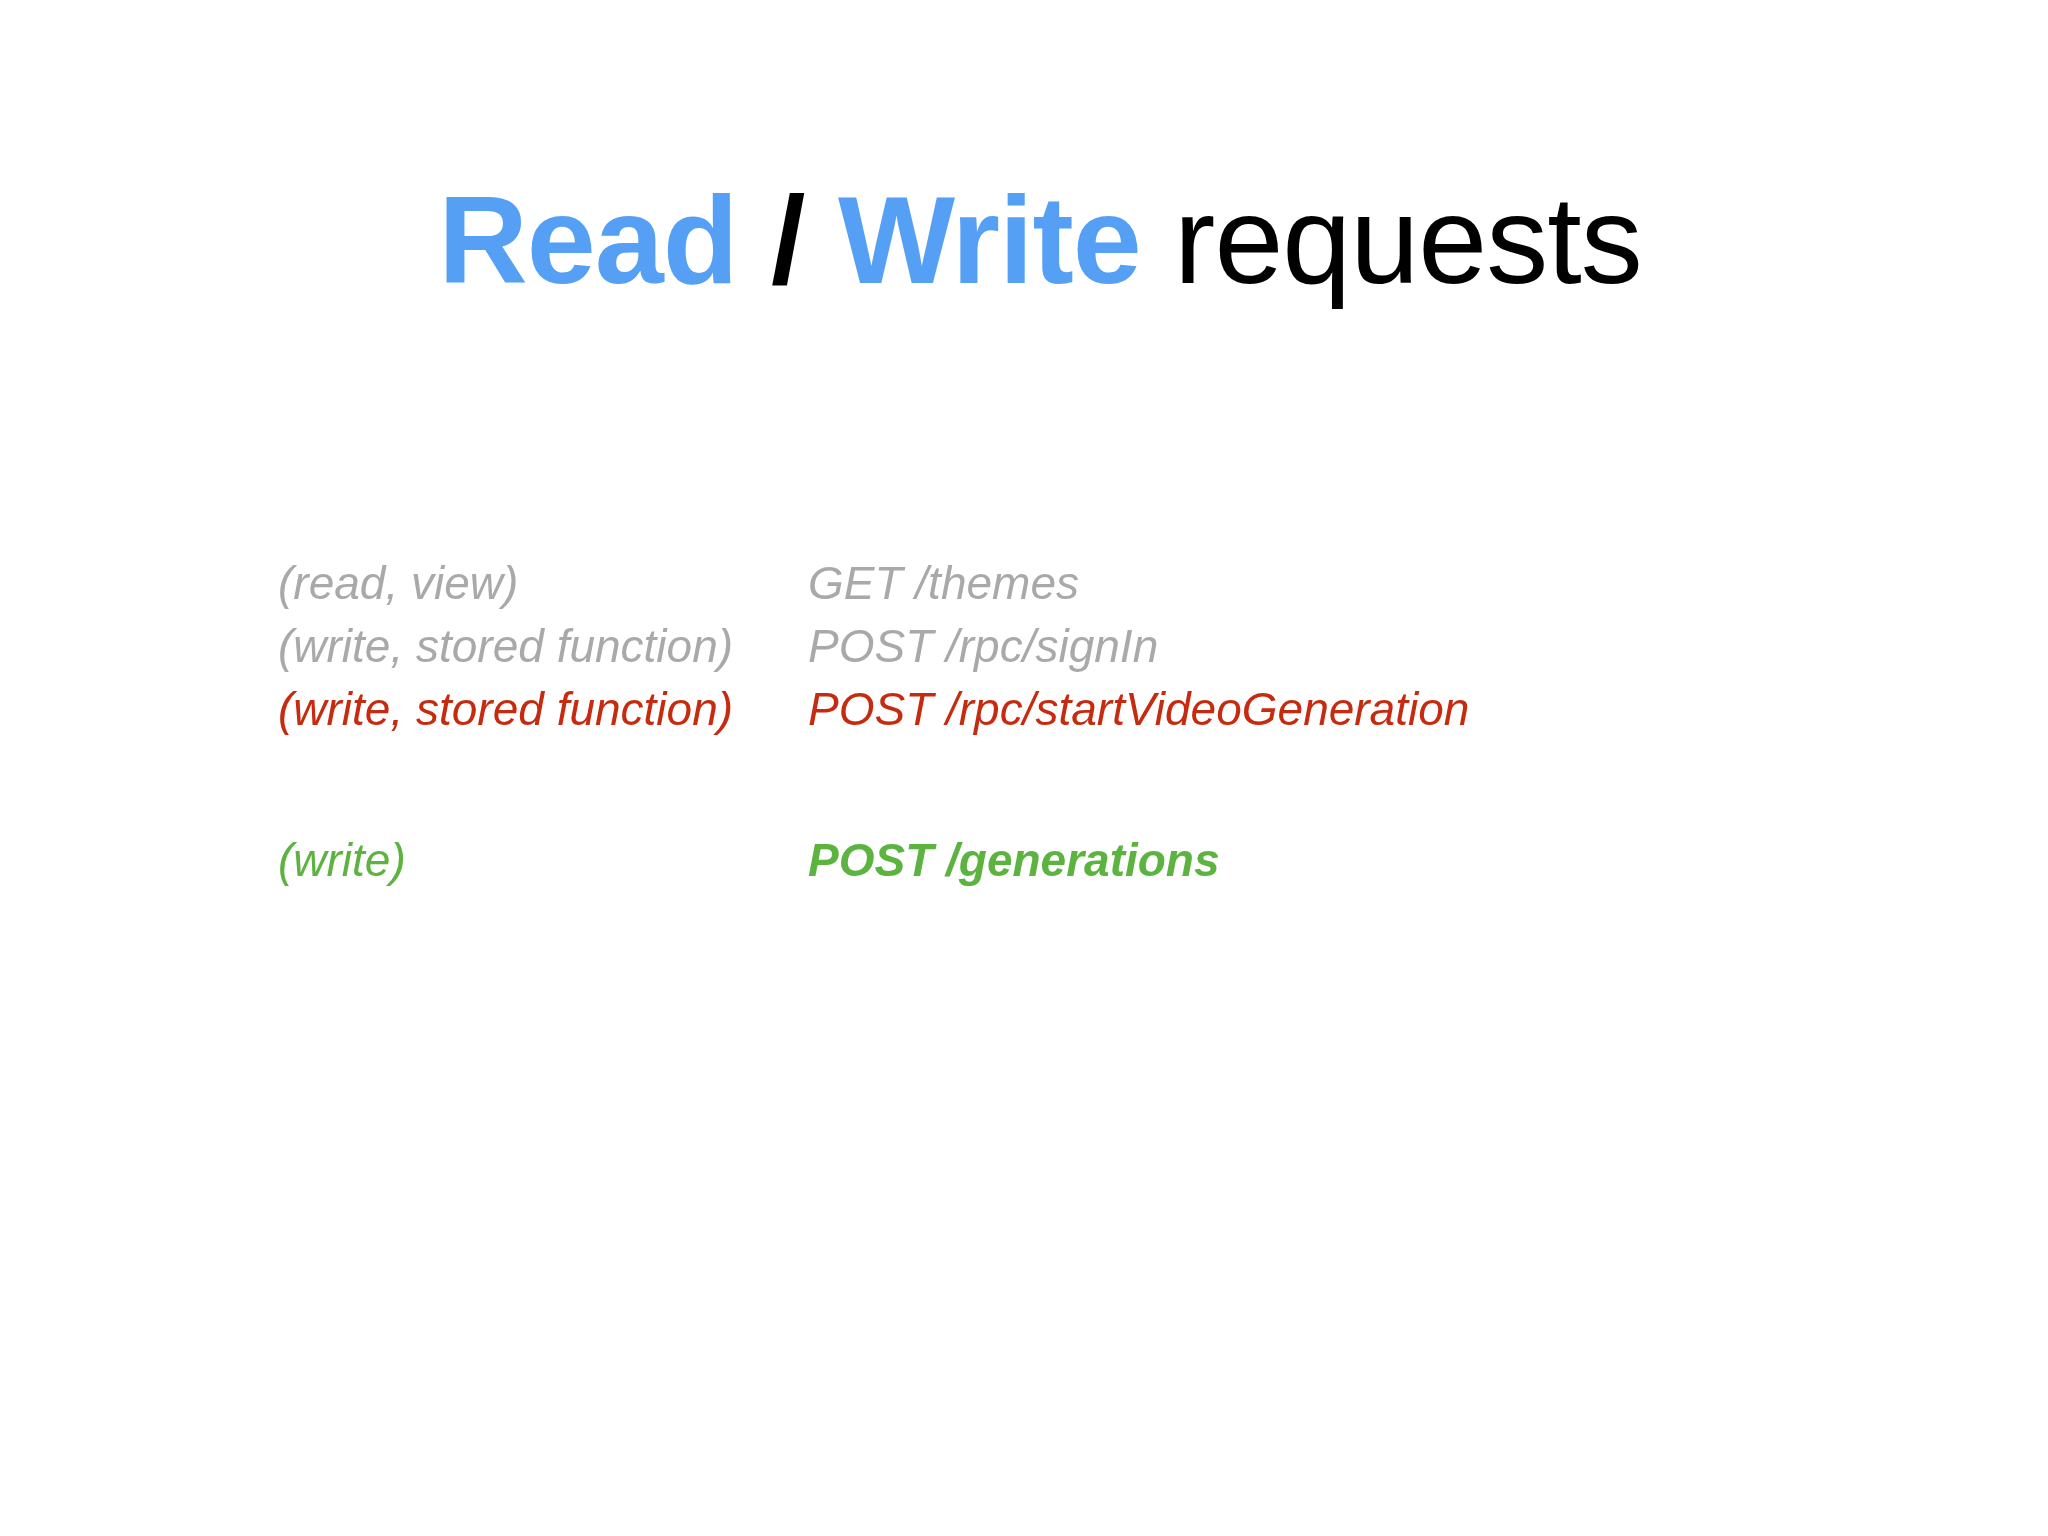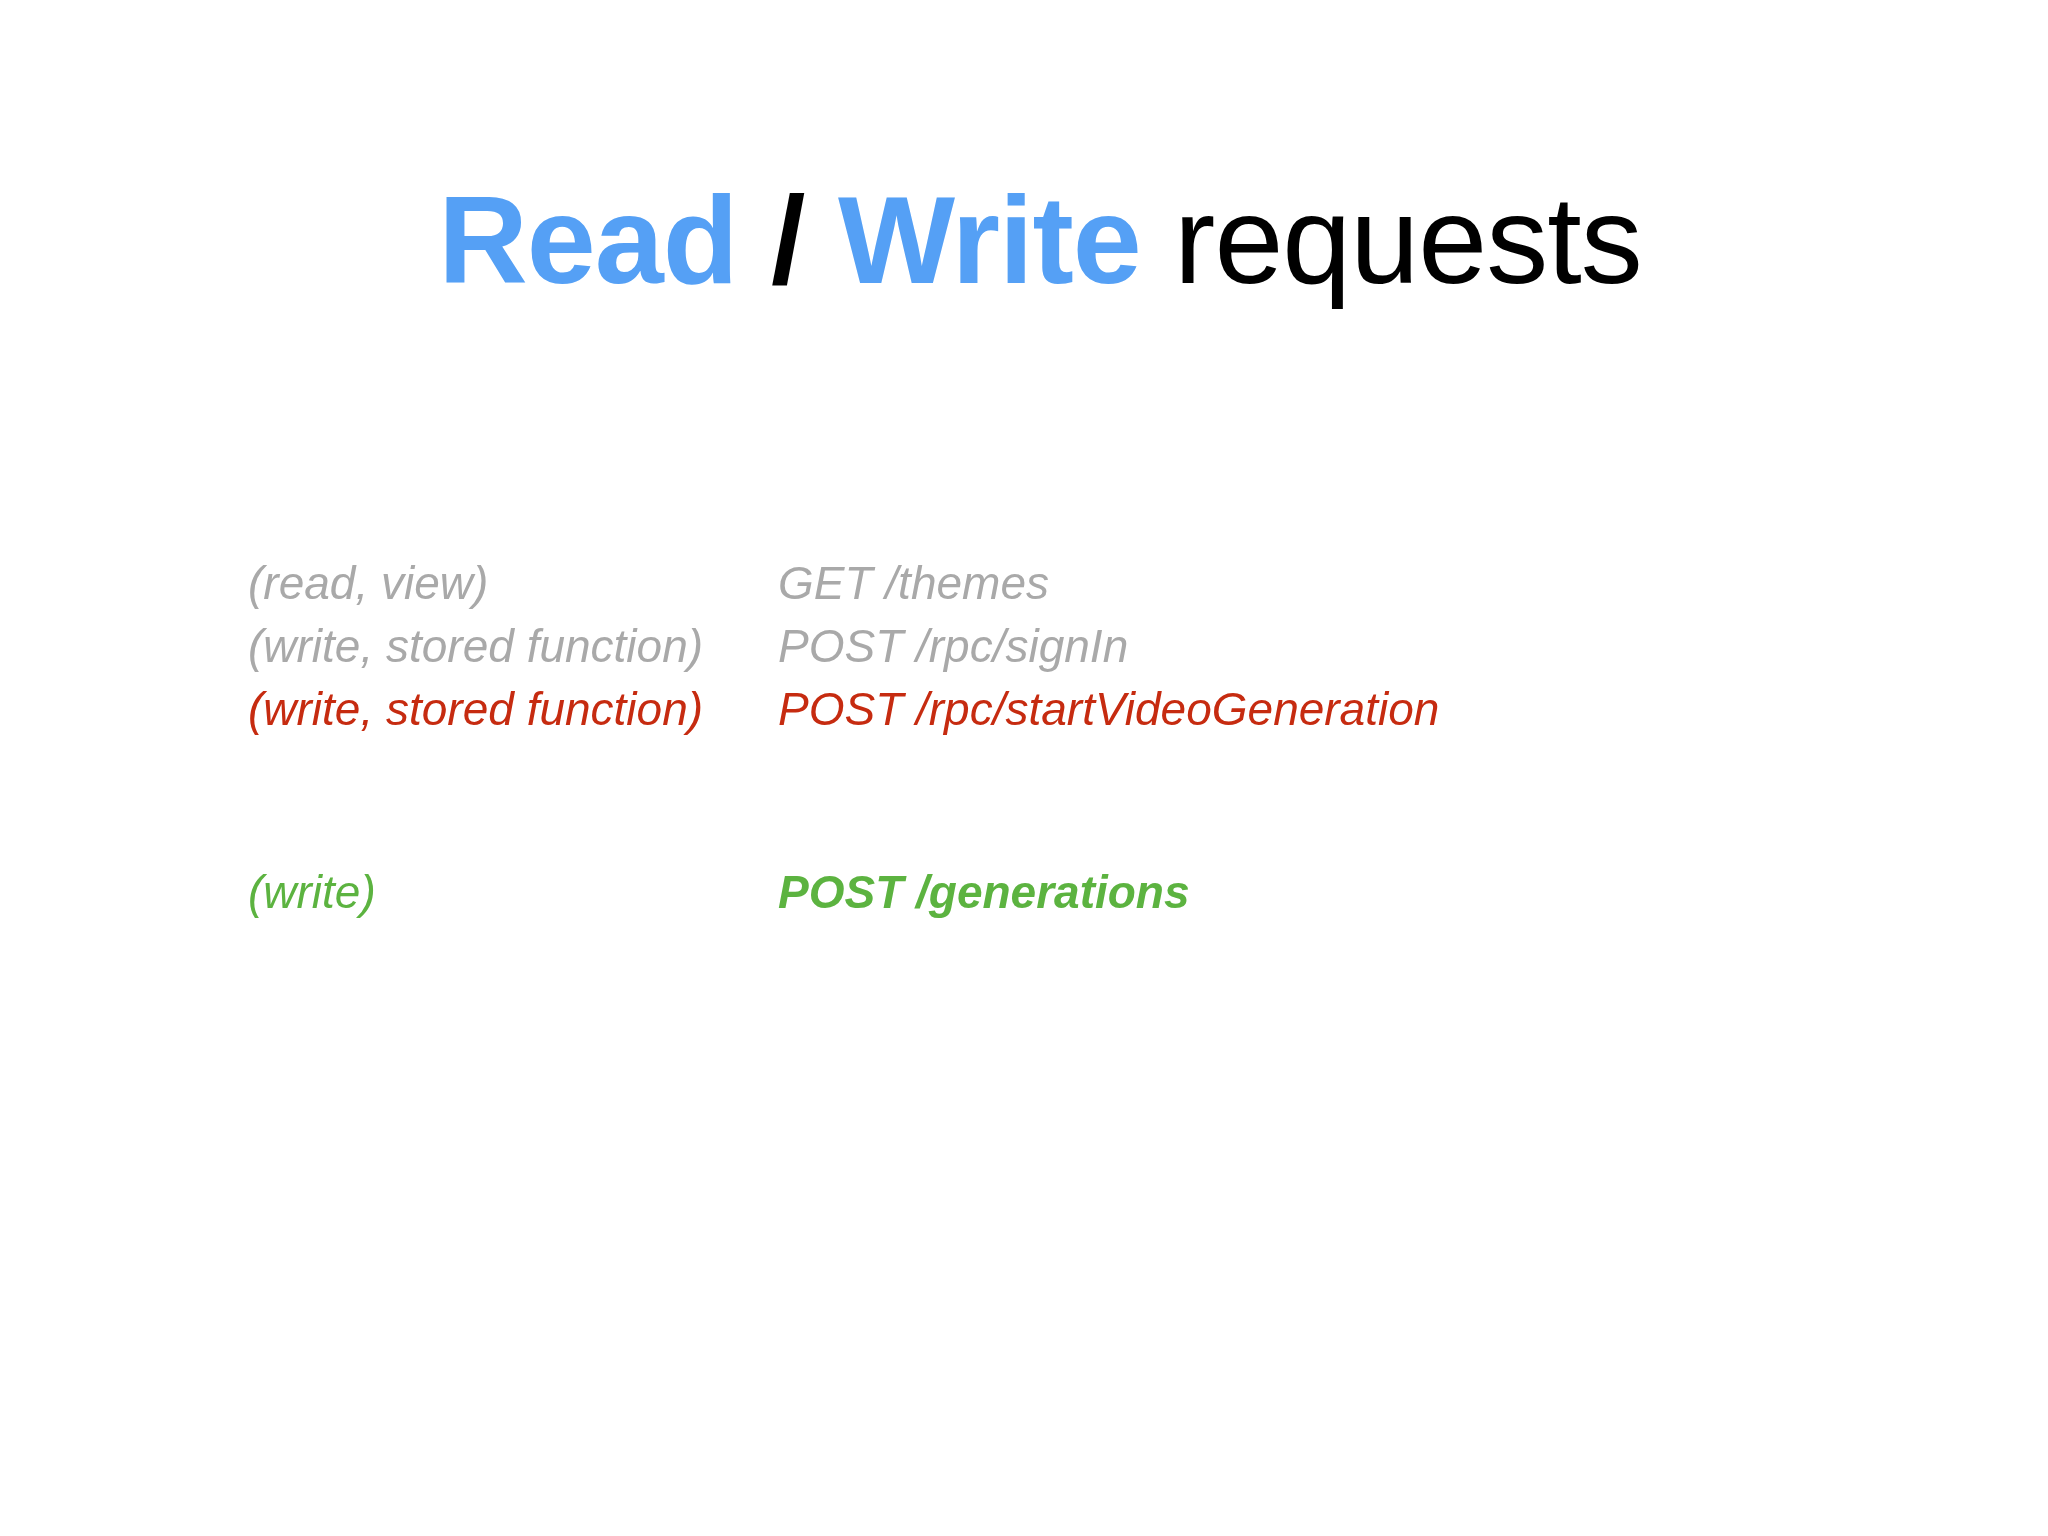--- a/index.html
+++ b/index.html
@@ -36,21 +36,21 @@
     white-space: nowrap;
   }
   .slide-title .tw-read   { color: #55A0F5; }
   .slide-title .tw-slash  { color: #000000; font-weight: bold; }
   .slide-title .tw-write  { color: #55A0F5; }
   .slide-title .tw-rest   { color: #000000; font-weight: normal; }
 
   
   .request-list {
     position: absolute;
-    left: 248px;
+    left: 278px;
     top: 552px;
     width: 1600px;
   }
   .request-row {
     display: block;
     height: 63px;
     line-height: 63px;
     white-space: nowrap;
     font-style: italic;
     font-size: 46px;
@@ -63,21 +63,21 @@
   .request-row .col-endpoint {
     display: inline-block;
     vertical-align: top;
   }
 
   .req-muted   { color: #A9A9A9; font-weight: normal; }
   .req-danger  { color: #C62B10; font-weight: normal; }
   .req-success { color: #5CB340; font-weight: normal; }
   .req-success .col-endpoint { font-weight: bold; }
 
-  .request-row.spacer-before { margin-top: 120px; }
+  .request-row.spacer-before { margin-top: 88px; }
 </style>
 </head>
 <body>
 
 <div class="slide">
 
   <h1 class="slide-title">
     <span class="tw-read">Read</span><span class="tw-slash"> / </span><span class="tw-write">Write</span><span class="tw-rest"> requests</span>
   </h1>
 

